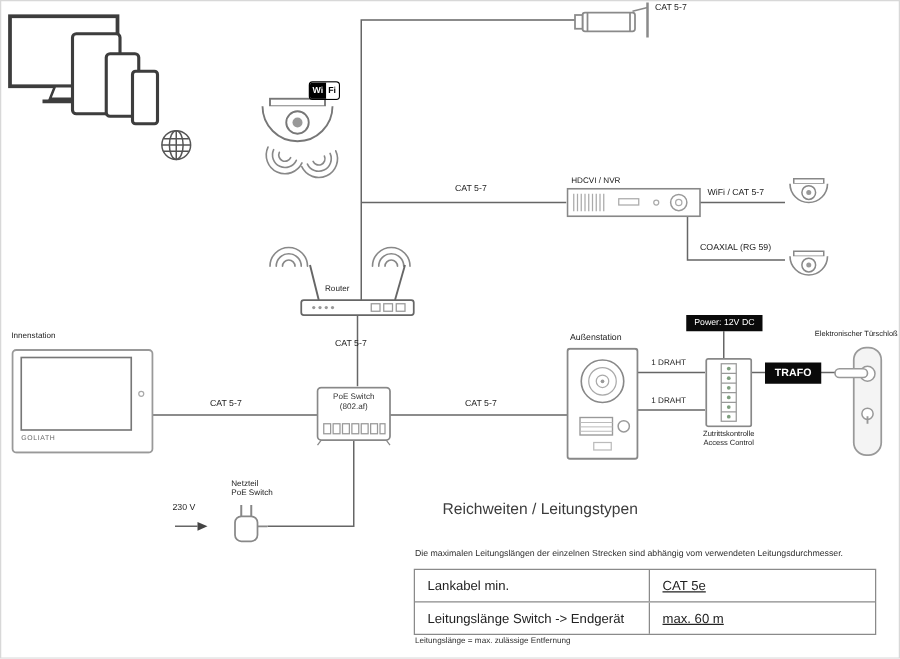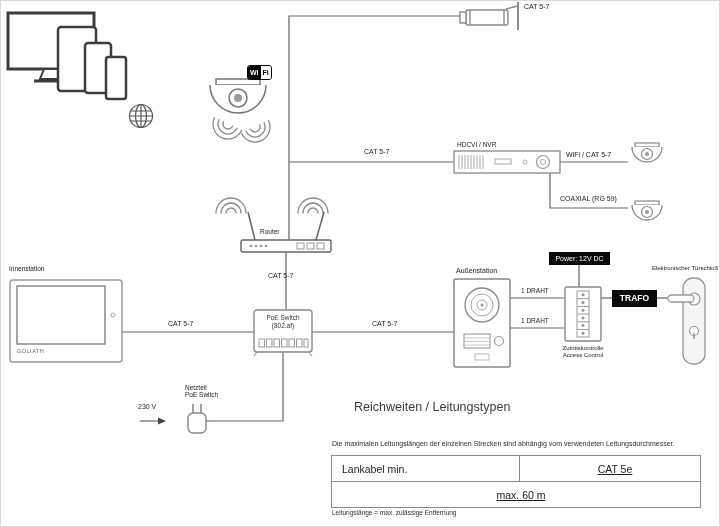--- a/index.html
+++ b/index.html
@@ -21,21 +21,21 @@
   #power-box{left:548px;top:251px;width:61px;height:13px;font-size:7px;line-height:13px;}
   .wifi-badge{position:absolute;left:246px;top:64px;display:flex;border:1px solid #000;border-radius:3px;overflow:hidden;font-size:7px;font-weight:bold;line-height:13px;}
   .wb-l{background:#000;color:#fff;padding:0 2px;}
   .wb-r{background:#fff;color:#000;padding:0 2px;}
   .brand{font-size:5.5px;letter-spacing:.5px;color:#666;}
   .poe-text{text-align:center;font-size:6.5px;line-height:7.5px;color:#333;}
   #sec-title{position:absolute;left:331px;top:399px;font-size:12.5px;color:#3c3c3c;margin-left:22px;}
   #sec-desc{position:absolute;left:331px;top:439px;font-size:7px;color:#2e2e2e;white-space:nowrap;}
   #sec-foot{position:absolute;left:331px;top:508px;font-size:6.5px;color:#2e2e2e;}
   #spec-table{position:absolute;left:330px;top:454px;width:368px;border:1.5px solid #8a8a8a;font-size:10.5px;color:#222;background:#fff;}
-  .trow{display:flex;height:25px;align-items:center;text-align:center;}
+  .trow{display:flex;height:25px;align-items:center;}
   .trow + .trow{border-top:1.5px solid #8a8a8a;}
   .tc1{flex:0 0 188px;border-right:1.5px solid #8a8a8a;padding-left:10px;height:100%;display:flex;align-items:center;box-sizing:border-box;}
   .tc2{flex:1;padding-left:10px;text-decoration:underline;}
 </style>
 </head>
 <body>
 
 <div id="stage">
 
   <svg class="abs" style="left:0;top:0" width="720" height="527">
@@ -279,18 +279,19 @@
   <div class="lbl" style="left:137px;top:402px">230 V</div>
 
   <div id="sec-title">Reichweiten / Leitungstypen</div>
   <div id="sec-desc">Die maximalen Leitungslängen der einzelnen Strecken sind abhängig vom verwendeten Leitungsdurchmesser.</div>
   <div id="spec-table">
     <div class="trow">
       <div class="tc1">Lankabel min.</div>
       <div class="tc2">CAT 5e</div>
     </div>
     <div class="trow">
+      <div class="tc1">Leitungslänge Switch -&gt; Endgerät</div>
       <div class="tc2">max. 60 m</div>
     </div>
   </div>
   <div id="sec-foot">Leitungslänge = max. zulässige Entfernung</div>
 
 </div>
 
 </body></html>

